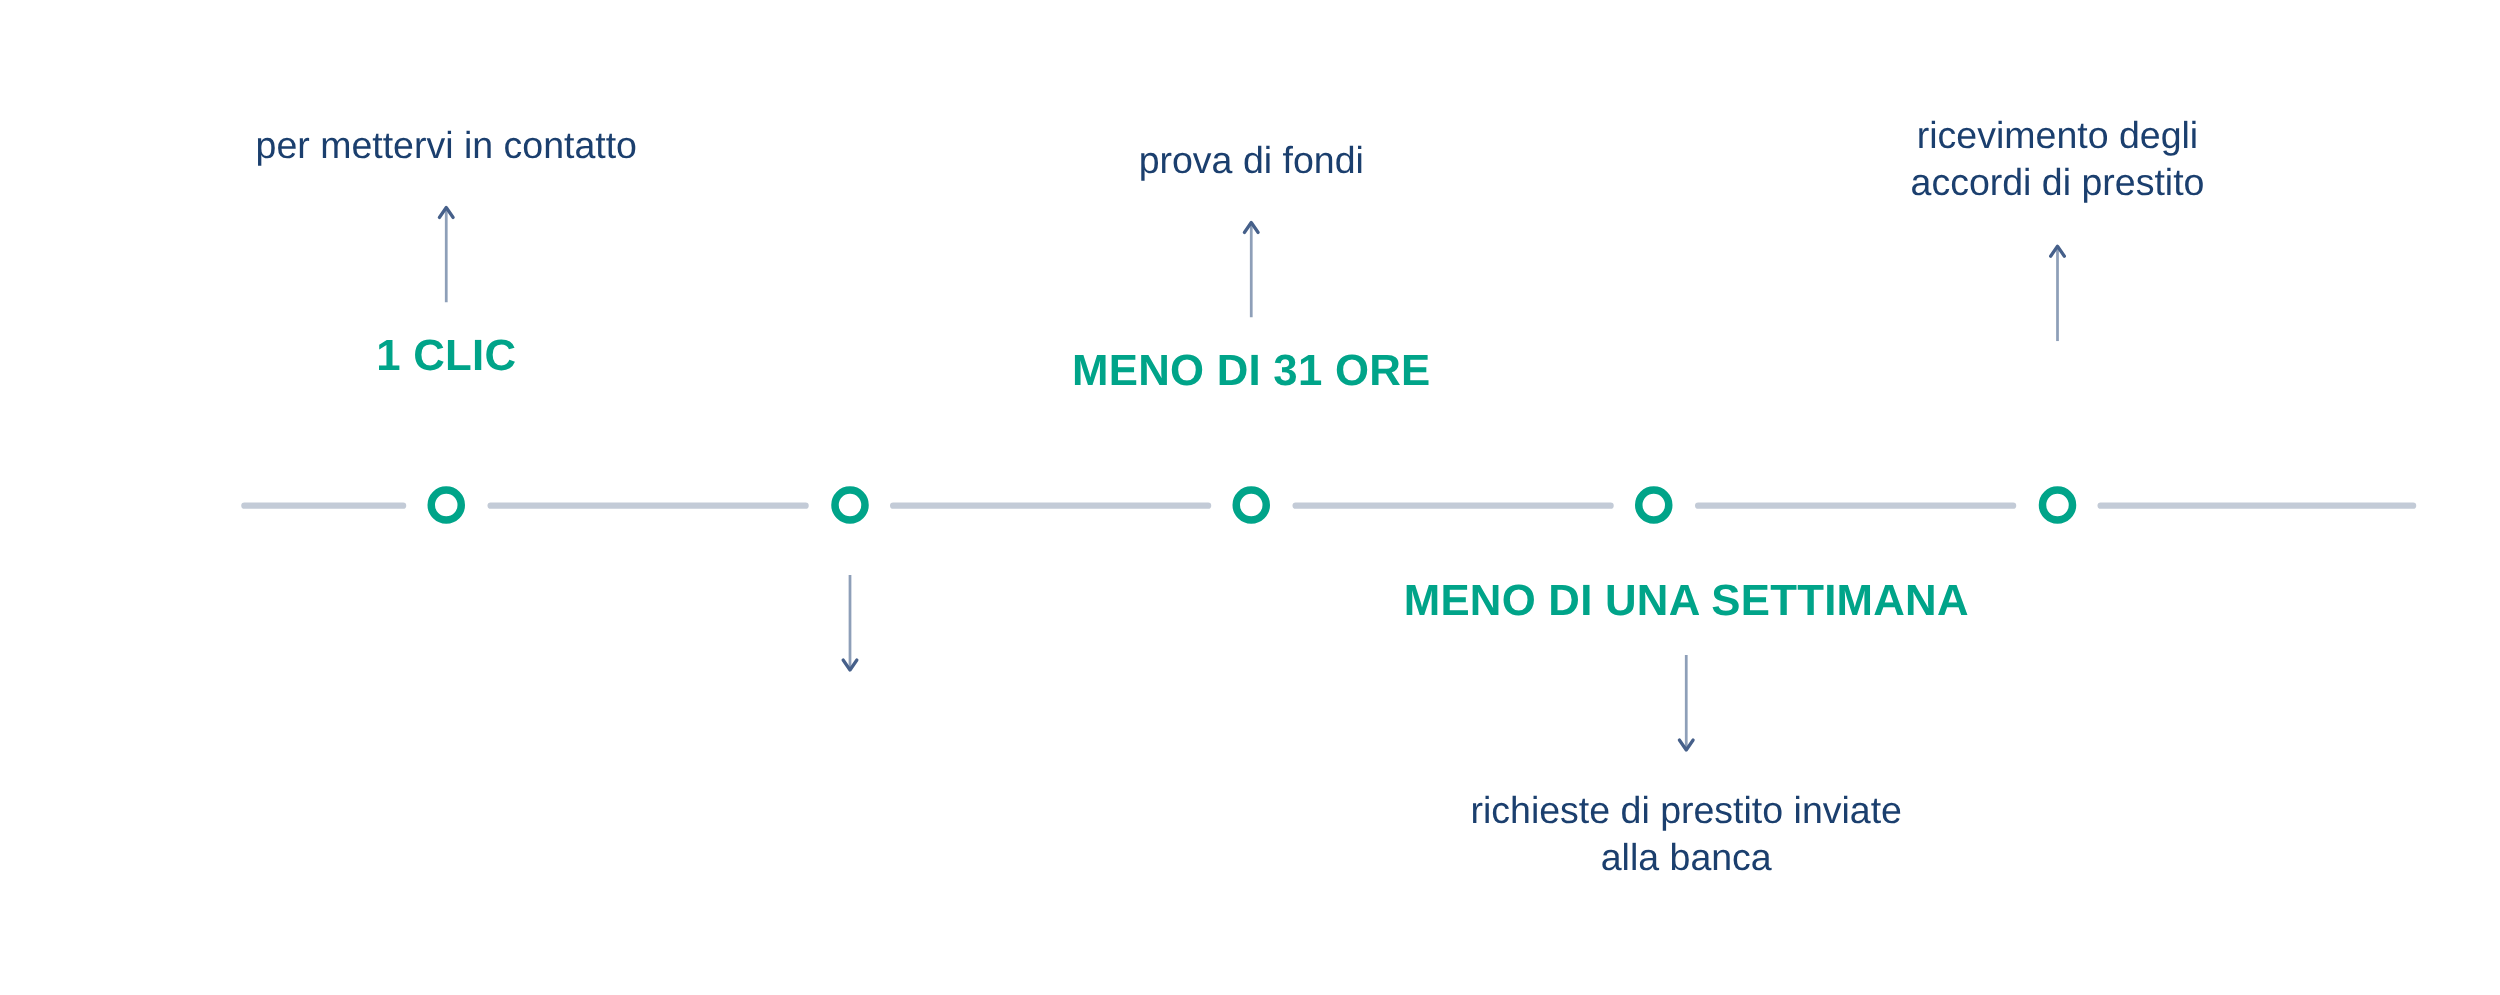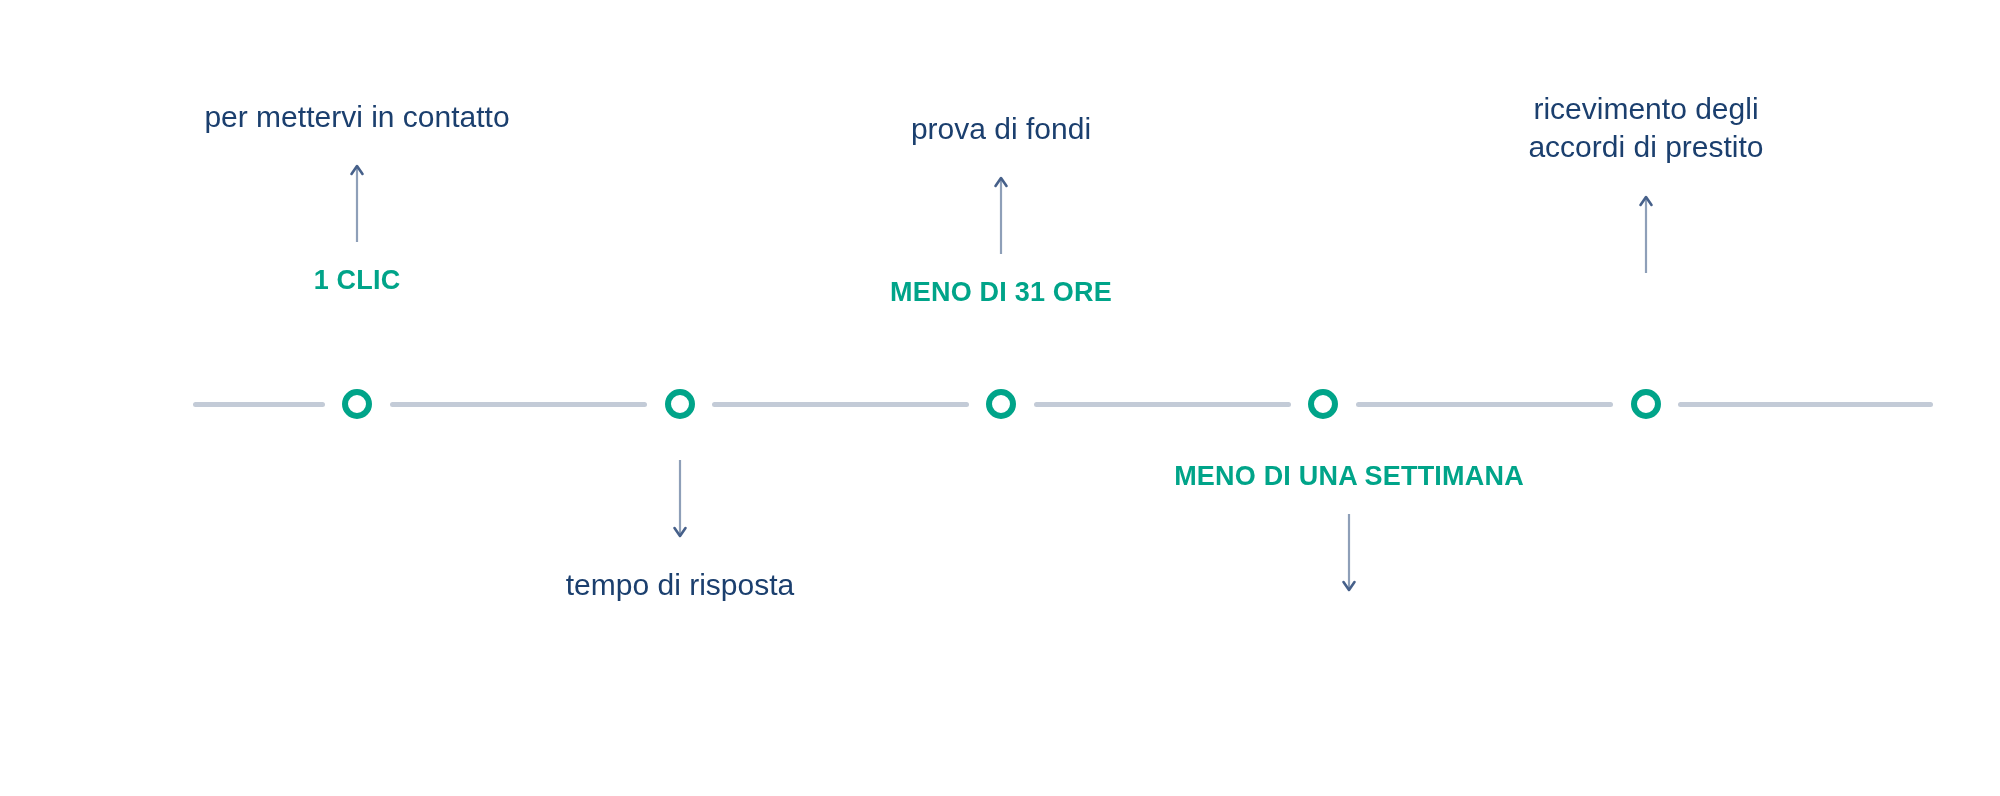--- a/index.html
+++ b/index.html
@@ -58,21 +58,21 @@
     text-align: center;
     width: 560px;
   }
 
   .stage-up   { }
   .stage-down { }
 
   .duration {
     color: #00a489;
     font-weight: bold;
-    font-size: 27px;
+    font-size: 35px;
     letter-spacing: 0.2px;
     white-space: nowrap;
     line-height: 1.2;
   }
 
   .description {
     color: #1b3f6e;
     font-size: 30px;
     line-height: 1.28;
     white-space: pre-line;
@@ -118,38 +118,39 @@
       <polyline points="2.5,12 8,4 13.5,12" fill="none" stroke="#46608a" stroke-width="2.6" stroke-linecap="round" stroke-linejoin="round"></polyline>
     </svg>
     <div class="duration">1 CLIC</div>
   </div>
 
   <div class="stage stage-down" style="left:680px; top:460px;">
     <svg class="connector" width="16" height="80" viewBox="0 0 16 80">
       <line x1="8" y1="0" x2="8" y2="75" stroke="#8e9fb8" stroke-width="2.2"></line>
       <polyline points="2.5,68 8,76 13.5,68" fill="none" stroke="#46608a" stroke-width="2.6" stroke-linecap="round" stroke-linejoin="round"></polyline>
     </svg>
-    <div class="description">tempo di risposta</div>
   </div>
 
   <div class="stage stage-up" style="left:1001px; top:110px;">
     <div class="description">prova di fondi</div>
     <svg class="connector" width="16" height="80" viewBox="0 0 16 80">
       <line x1="8" y1="80" x2="8" y2="5" stroke="#8e9fb8" stroke-width="2.2"></line>
       <polyline points="2.5,12 8,4 13.5,12" fill="none" stroke="#46608a" stroke-width="2.6" stroke-linecap="round" stroke-linejoin="round"></polyline>
     </svg>
     <div class="duration">MENO DI 31 ORE</div>
   </div>
 
   <div class="stage stage-down" style="left:1349px; top:460px;">
     <div class="duration">MENO DI UNA SETTIMANA</div>
     <svg class="connector" width="16" height="80" viewBox="0 0 16 80">
       <line x1="8" y1="0" x2="8" y2="75" stroke="#8e9fb8" stroke-width="2.2"></line>
       <polyline points="2.5,68 8,76 13.5,68" fill="none" stroke="#46608a" stroke-width="2.6" stroke-linecap="round" stroke-linejoin="round"></polyline>
     </svg>
+    <div class="description">richieste di prestito inviate
+alla banca</div>
   </div>
 
   <div class="stage stage-up" style="left:1646px; top:72px;margin-top:18px;">
     <div class="description">ricevimento degli
 accordi di prestito</div>
     <svg class="connector" width="16" height="80" viewBox="0 0 16 80">
       <line x1="8" y1="80" x2="8" y2="5" stroke="#8e9fb8" stroke-width="2.2"></line>
       <polyline points="2.5,12 8,4 13.5,12" fill="none" stroke="#46608a" stroke-width="2.6" stroke-linecap="round" stroke-linejoin="round"></polyline>
     </svg>
   </div>

